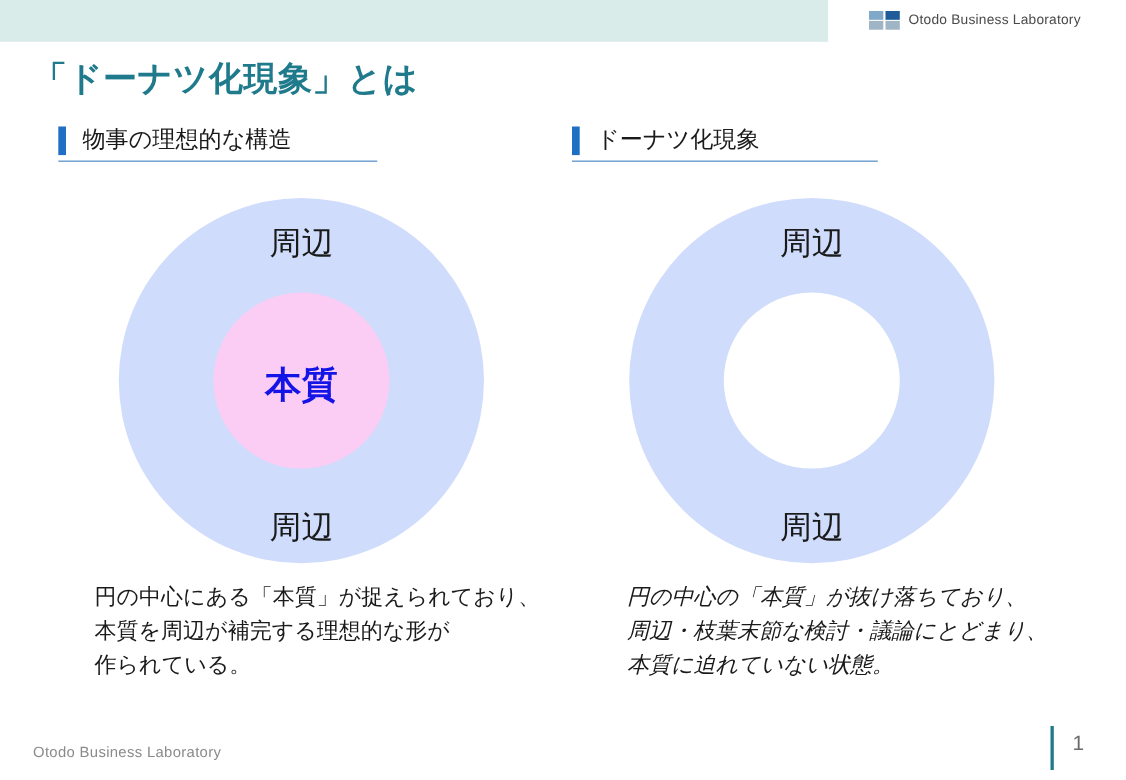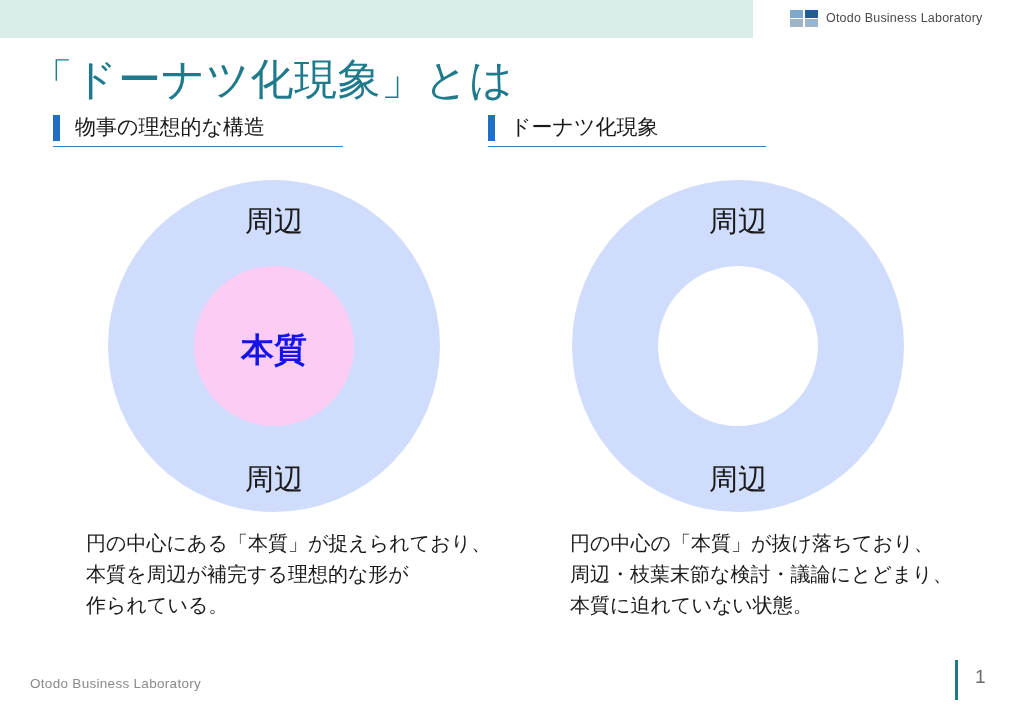--- a/index.html
+++ b/index.html
@@ -64,25 +64,25 @@
     color: #4a4a4a;
     letter-spacing: .2px;
     white-space: nowrap;
   }
 
   
   .slide-title {
     position: absolute;
     top: 51px;
     left: 30px;
-    font-size: 43px;
+    font-size: 31px;
     color: #1f7a8c;
     letter-spacing: .5px;
     white-space: nowrap;
-    font-weight: 400;
+    font-weight: 700;
   }
 
   
   .col-head {
     position: absolute;
     height: 34px;
   }
   .col-head .bar {
     position: absolute;
     left: 0;
@@ -101,21 +101,21 @@
   }
   .col-head .rule {
     position: absolute;
     left: 0;
     top: 33px;
     height: 1px;
     background: #3f7fbf;
   }
   #head-left  { top: 113px; left: 53px; width: 290px; }
   #head-left .rule { width: 290px; }
-  #head-right { top: 113px; left: 488px; width: 278px; }
+  #head-right { top: 113px; left: 520px; width: 278px; }
   #head-right .rule { width: 278px; }
 
   
   .diagram {
     position: absolute;
   }
   .outer-circle {
     position: absolute;
     border-radius: 50%;
     background: #cfdcfb;
@@ -162,21 +162,21 @@
   
   .caption {
     position: absolute;
     font-size: 20px;
     line-height: 31px;
     color: #1a1a1a;
     white-space: pre-line;
     margin-left: 24px;
   }
   #caption-left  { top: 528px; left: 62px;  width: 430px; }
-  #caption-right { top: 528px; left: 546px; width: 450px; }
+  #caption-right { top: 528px; left: 546px; width: 450px; font-style: italic; }
 
   
   .footer-brand {
     position: absolute;
     left: 30px;
     top: 676px;
     font-size: 13.5px;
     color: #8a8a8a;
     letter-spacing: .3px;
     white-space: nowrap;

